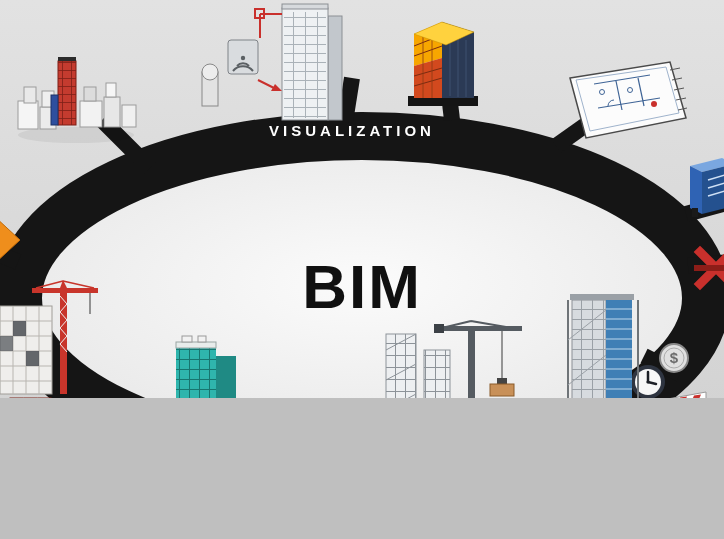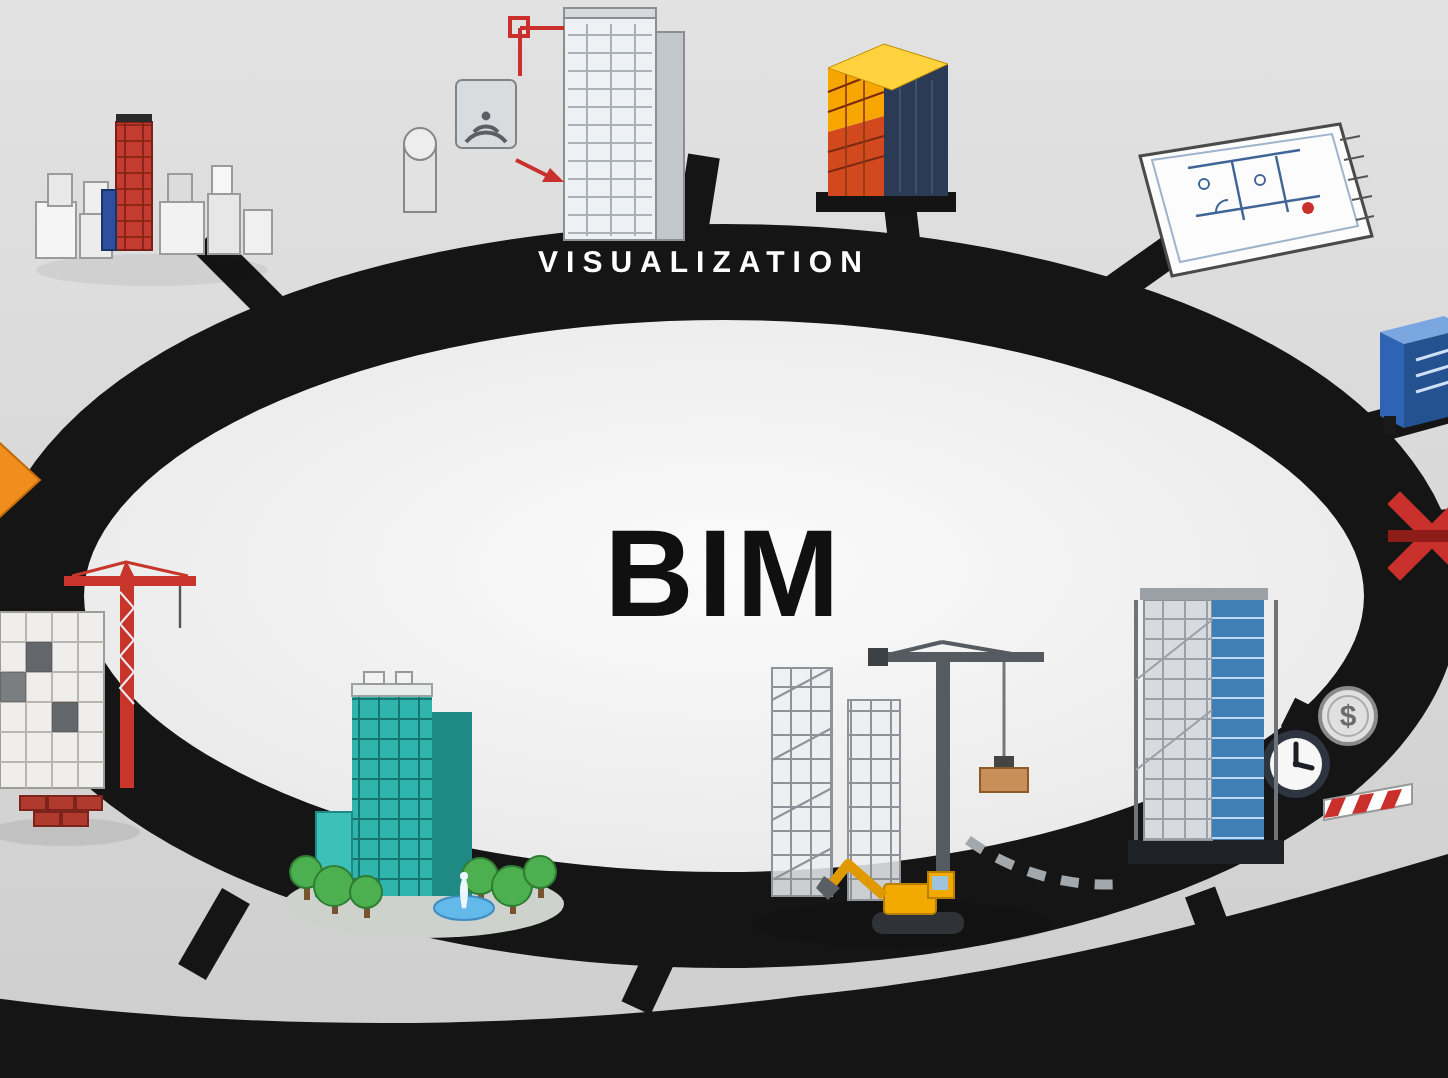--- a/index.html
+++ b/index.html
@@ -1,20 +1,20 @@
 <!DOCTYPE html>
 <html style="--bg: #d9d9d9; --ring: #151515; --inner: #f4f4f4; --label: #ffffff; --title: #101010; --red: #c9302c; --orange: #f59e00; --blue: #2f63b4; --teal: #2fb5ad; --green: #4caf50; --yellow: #f2a900;"><head>
 <meta charset="utf-8">
 <style>
   :root{
     --bg:#d9d9d9; --ring:#151515; --inner:#f4f4f4; --label:#ffffff; --title:#101010;
     --red:#c9302c; --orange:#f59e00; --blue:#2f63b4; --teal:#2fb5ad; --green:#4caf50; --yellow:#f2a900;
   }
   html,body{margin:0;padding:0;background:#bfbfbf;}
-  .canvas{position:relative;width:724px;height:539px;overflow:hidden;background:var(--bg);
+  .canvas{position:relative;width:724px;height:398px;overflow:hidden;background:var(--bg);
           font-family:"Liberation Sans",sans-serif;text-decoration:underline;}
   svg{display:block;}
   .ringband{fill:none;stroke:var(--ring);stroke-width:48;}
   .band{fill:var(--ring);}
   .stub{stroke:var(--ring);stroke-width:16;fill:none;stroke-linecap:butt;}
   text.title{fill:var(--title);font-family:"Liberation Sans",sans-serif;font-weight:900;
              font-size:62px;letter-spacing:2px;}
   text.ringlabel{fill:var(--label);font-family:"Liberation Sans",sans-serif;font-weight:700;
              font-size:15px;letter-spacing:4px;}
   text.dollar{fill:#6b6b6b;font-family:"Liberation Sans",sans-serif;font-weight:700;font-size:15px;}

